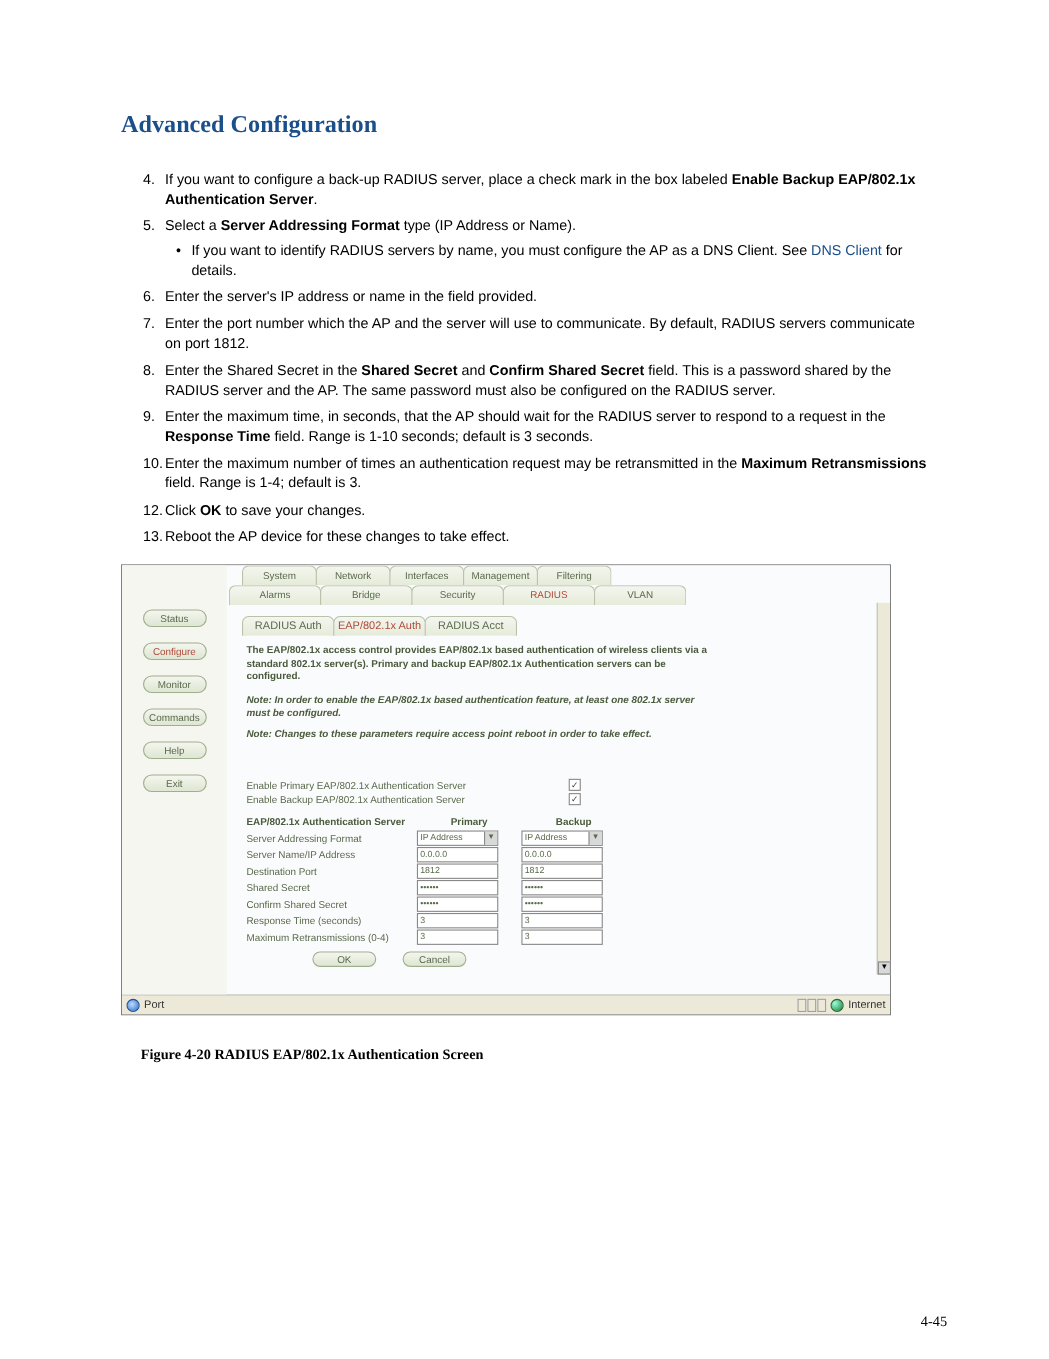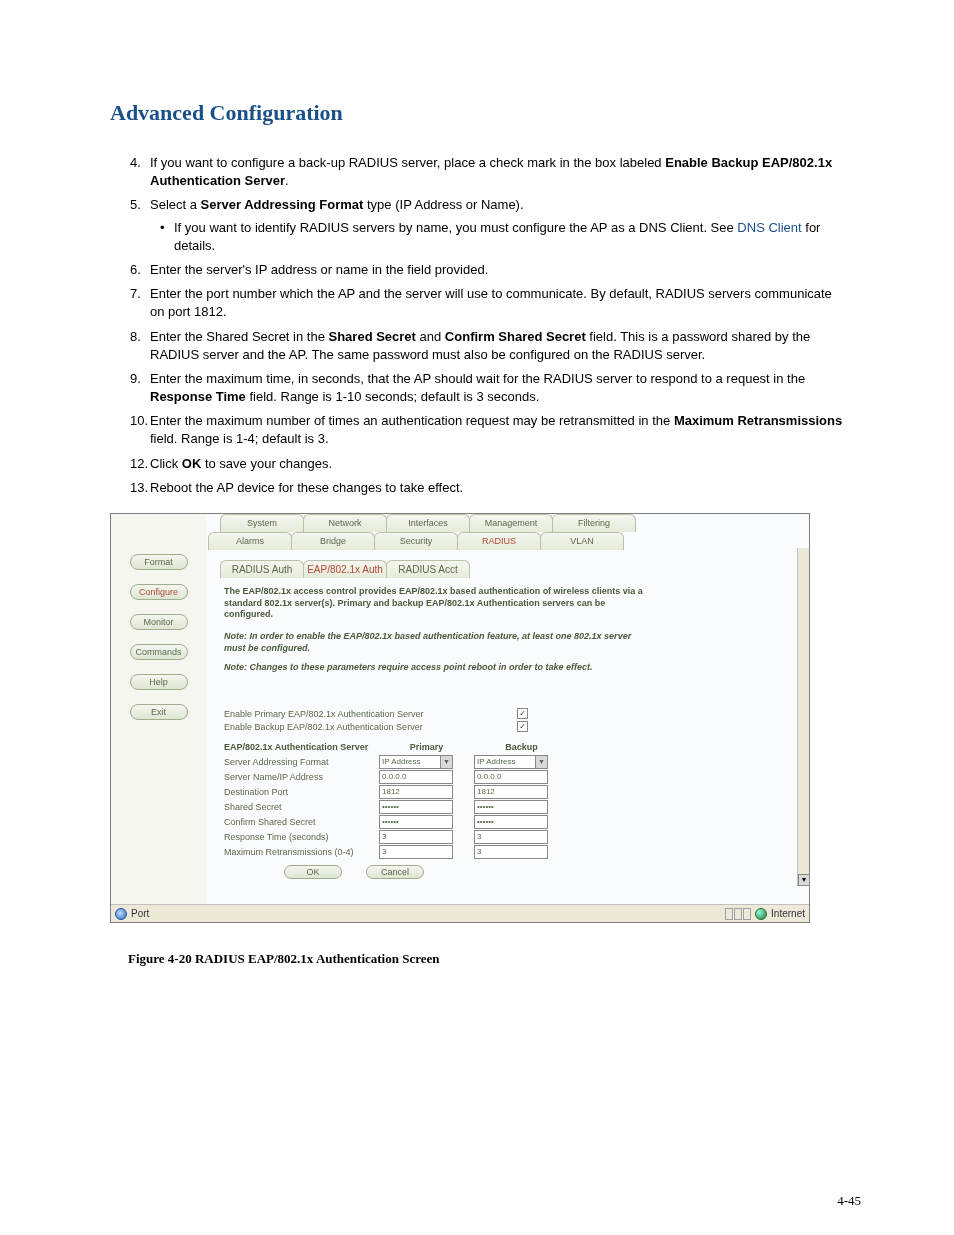--- a/index.html
+++ b/index.html
@@ -96,21 +96,21 @@
   .tab {
     height: 18px;
     border: 1px solid #b7c2a8;
     border-bottom: none;
     border-radius: 6px 6px 0 0;
     background: linear-gradient(#f4f6ef,#e5ebd9);
     color: #5a6a4c;
     text-align: center;
     line-height: 17px;
   }
-  .tabrow1 .tab { width: 84px; margin-right: -1px;}
+  .tabrow1 .tab { width: 68px; margin-right: -1px;}
   .tabrow2 .tab { width: 84px; margin-right: -1px;}
   .tab.active { color: #b04a3a; }
   .tabrow3 { display: flex; margin-left: 14px; margin-top: 10px; }
   .tabrow3 .tab { width: 84px; margin-right: -1px; }
   .content-area {
     padding: 8px 18px;
     font-size: 9px;
     color: #5a6a4c;
   }
   .desc { font-weight: bold; color: #4a5a3c; margin-bottom: 10px; line-height: 1.3; width: 420px; }
@@ -194,21 +194,21 @@
     </li>
     <li><span class="num">12.</span>
       <span>Click </span><b>OK</b><span> to save your changes.</span>
     </li>
     <li><span class="num">13.</span><span>Reboot the AP device for these changes to take effect.</span></li>
   </ol>
 
   <div class="shot-wrap">
     <div class="shot-body">
       <div class="sidebar">
-        <div class="side-btn">Format</div>
+        <div class="side-btn">Status</div>
         <div class="side-btn highlight">Configure</div>
         <div class="side-btn">Monitor</div>
         <div class="side-btn">Commands</div>
         <div class="side-btn">Help</div>
         <div class="side-btn">Exit</div>
       </div>
       <div class="main-area">
         <div class="tabrow1" style="margin-left:14px;">
           <div class="tab">System</div>
           <div class="tab">Network</div>

